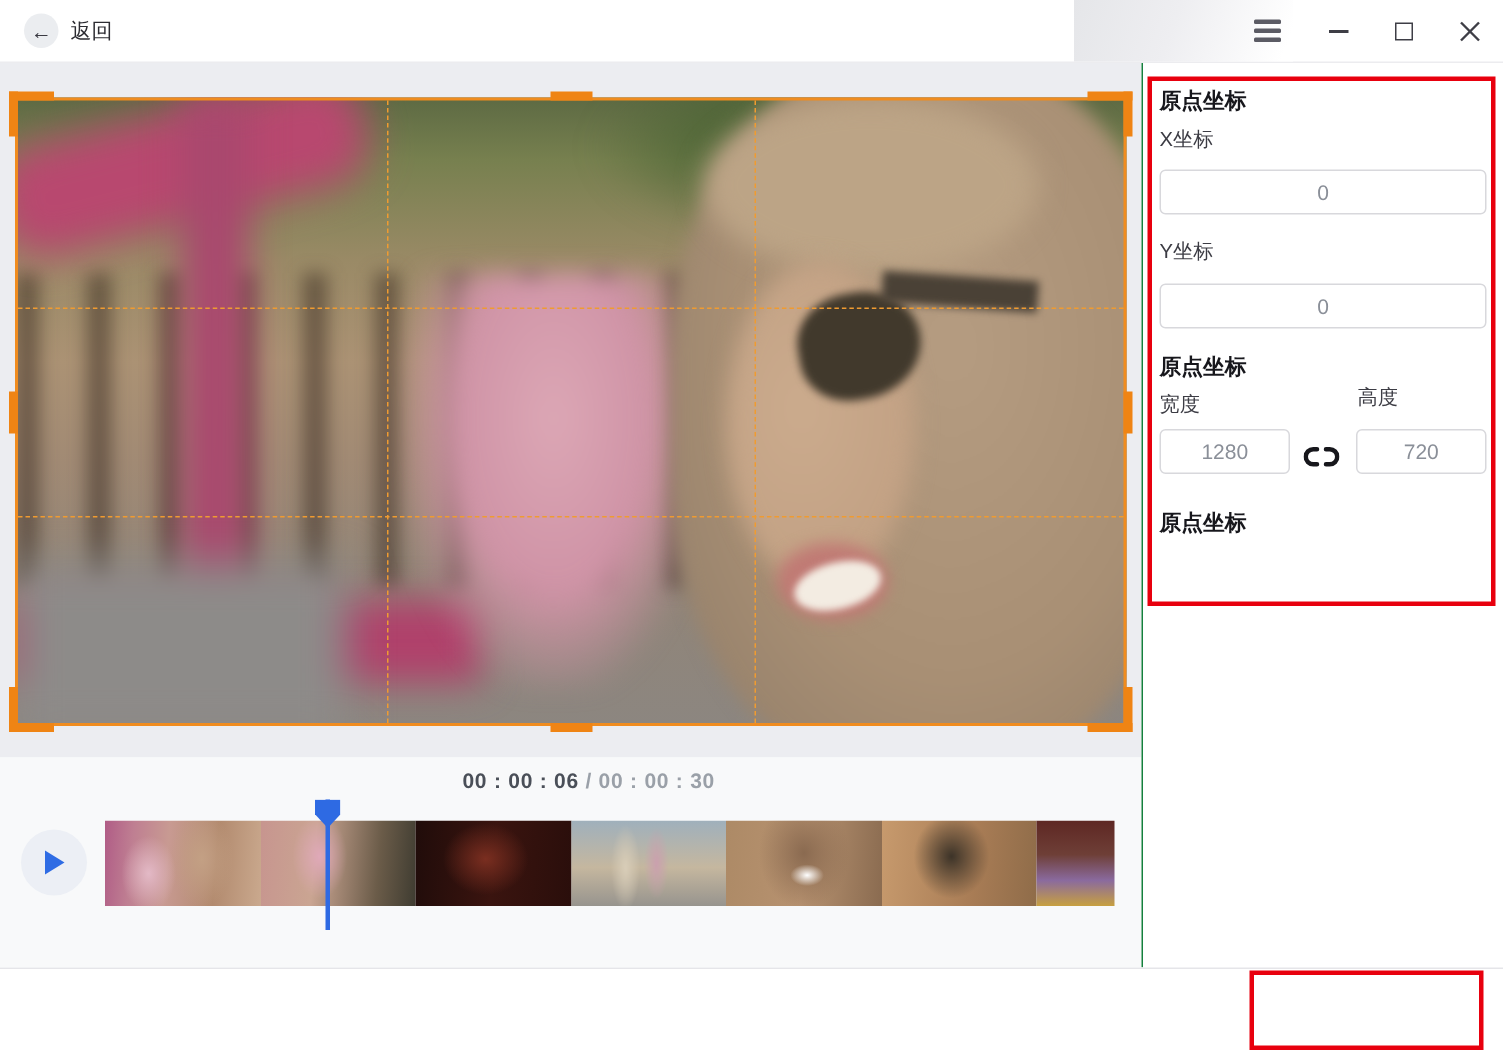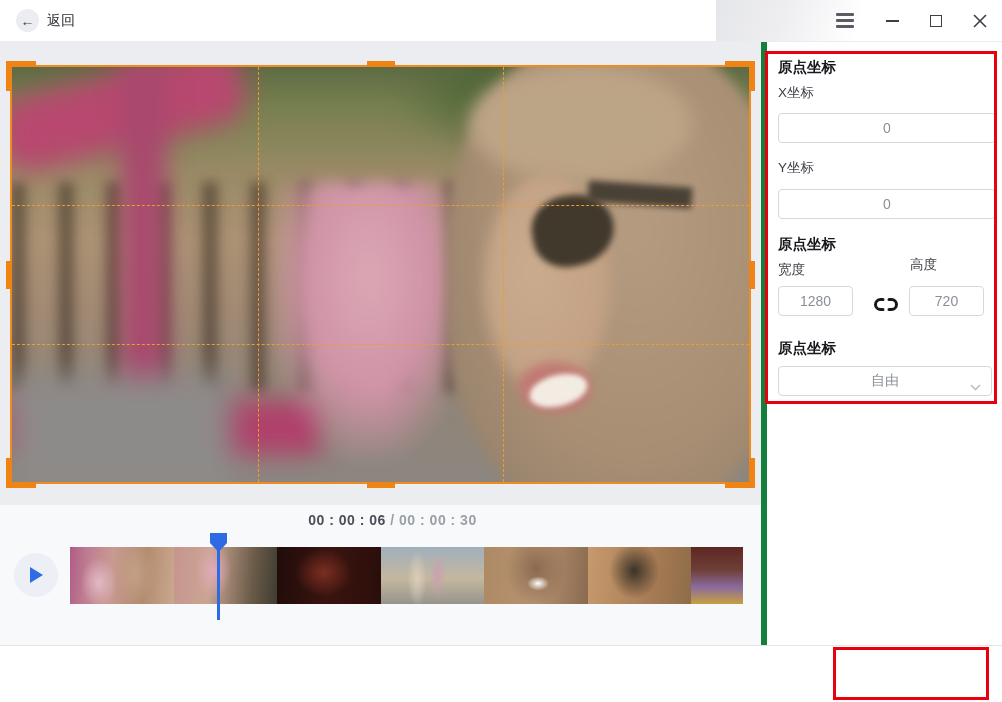--- a/index.html
+++ b/index.html
@@ -17,21 +17,21 @@
   .win-controls { position:absolute; right:12px; top:0; height:41px; display:flex; align-items:center; gap:24px; }
   .hamburger { display:flex; flex-direction:column; gap:3.5px; padding:4px; cursor:pointer; }
   .hamburger i { display:block; width:18px; height:2.4px; background:#5b5b64; border-radius:1px; }
   .win-btn { width:20px; height:20px; display:flex; align-items:center; justify-content:center; cursor:pointer; }
   .min-bar { width:13px; height:2px; background:#3e3e46; }
   .max-box { width:12px; height:12px; border:1.7px solid #3e3e46; }
 
   
   .preview-region { position:absolute; left:0; top:42px; width:761px; height:463px; background:#ecedf1; }
   .timeline-region { position:absolute; left:0; top:505px; width:761px; height:140px; background:#f8f9fa; }
-  .right-panel { position:absolute; left:761px; top:42px; width:241px; height:603px; background:#fff; border-left:6px solid #15803d; }
+  .right-panel { position:absolute; left:761px; top:42px; width:241px; height:603px; background:#fff; border-left:1px solid #15803d; }
   .bottom-bar { position:absolute; left:0; top:645px; width:1002px; height:57px; background:#fff; border-top:1px solid #e5e5e9; z-index:20; }
 
   
   .video-box { position:absolute; left:10px; top:65px; width:741px; height:419px; }
   .video-art { position:absolute; inset:0; overflow:hidden; background:linear-gradient(180deg,#5d6a43 0%,#77804f 10%,#9a8a66 26%,#ab9274 42%,#a18a74 58%,#918578 78%,#8c8680 100%); }
   .video-art > div { position:absolute; }
   .v-fence { left:0; top:28%; width:72%; height:50%;
     background:repeating-linear-gradient(90deg, rgba(58,44,34,.55) 0 16px, rgba(58,44,34,0) 16px 48px); filter:blur(6px); }
   .v-green { right:16%; top:-6%; width:32%; height:28%;
     background:radial-gradient(closest-side,#43602f,rgba(67,96,47,0)); filter:blur(10px); }
@@ -94,21 +94,21 @@
   .t7 { background:linear-gradient(180deg,#5e2723 0%,#6e3f37 40%,#8a6a9e 70%,#c7a040 100%); }
   .playhead-line { position:absolute; left:217px; top:533px; width:3px; height:87px; background:#2e6ae3; z-index:6; }
   .playhead-head { position:absolute; left:210px; top:533px; width:17px; height:19px; background:#2e6ae3; z-index:7;
     clip-path:polygon(0 0,100% 0,100% 52%,50% 100%,0 52%); cursor:grab; }
 
   
   .pp-heading { position:absolute; left:11px; font-size:14.5px; font-weight:bold; color:#17171c; }
   .pp-label { position:absolute; left:11px; font-size:13.5px; color:#3c3c44; }
   .pp-input { position:absolute; left:11px; width:218px; height:30px; border:1px solid #d8d8dc; border-radius:4px;
     background:#fff; text-align:center; font-size:14px; color:#8a8f98; font-family:inherit; outline:none; }
-  .pp-input.small { width:75px; }
+  .pp-input.small { width:87px; }
   .link-icon { position:absolute; left:101px; top:251px; width:36px; height:22px; display:flex; align-items:center; justify-content:center; cursor:pointer; }
   .pp-select { position:absolute; left:11px; top:324px; width:214px; height:30px; border:1px solid #d8d8dc; border-radius:4px;
     background:#fff; display:flex; align-items:center; justify-content:center; font-size:14px; color:#8a8f98; cursor:pointer; }
   .pp-select .chev { position:absolute; right:10px; top:11px; }
 
   
   .replace-btn { position:absolute; left:686px; top:655px; width:145px; height:37px; background:#fff; border:1px solid #d8d8dc;
     border-radius:4px; display:flex; align-items:center; justify-content:center; gap:8px; font-size:14px; color:#23272e; cursor:pointer; }
   .crop-btn { position:absolute; left:839px; top:652px; width:145px; height:43px; background:#2f6ce4; border:none;
     border-radius:4px; display:flex; align-items:center; justify-content:center; gap:9px; font-size:14.5px; color:#fff; cursor:pointer; }
@@ -223,28 +223,20 @@
   <input class="pp-input small" style="top: 244px;" value="1280">
   <span class="link-icon">
     <svg width="24" height="15" viewBox="0 0 24 15">
       <path d="M9 2.5 H6.5 a5 5 0 0 0 0 10 H9" fill="none" stroke="#17171c" stroke-width="3" stroke-linecap="round"></path>
       <path d="M15 2.5 h2.5 a5 5 0 0 1 0 10 H15" fill="none" stroke="#17171c" stroke-width="3" stroke-linecap="round"></path>
     </svg>
   </span>
   <input class="pp-input small" style="top: 244px; left: 142px;" value="720">
 
   <div class="pp-heading" style="top:297px;">原点坐标</div>
-  <div class="pp-select">
-    <span>自由</span>
-    <span class="chev">
-      <svg width="11" height="7" viewBox="0 0 11 7">
-          <polyline points="1,1 5.5,5.5 10,1" fill="none" stroke="#b9bec8" stroke-width="1.6"></polyline>
-        </svg>
-    </span>
-  </div>
 </div>
 
 <div class="bottom-bar"></div>
 
 <button class="replace-btn">
   <svg width="18" height="18" viewBox="0 0 18 18">
     <rect x="1.5" y="1.5" width="6.4" height="6.4" rx="1.5" fill="#23272e"></rect>
     <rect x="10.1" y="10.1" width="6.4" height="6.4" rx="1.5" fill="#23272e"></rect>
     <path d="M11 3 q4.5 0.5 4.5 5" fill="none" stroke="#23272e" stroke-width="1.8"></path>
     <polygon points="13.6,7 17.4,7 15.5,9.6" fill="#23272e"></polygon>

